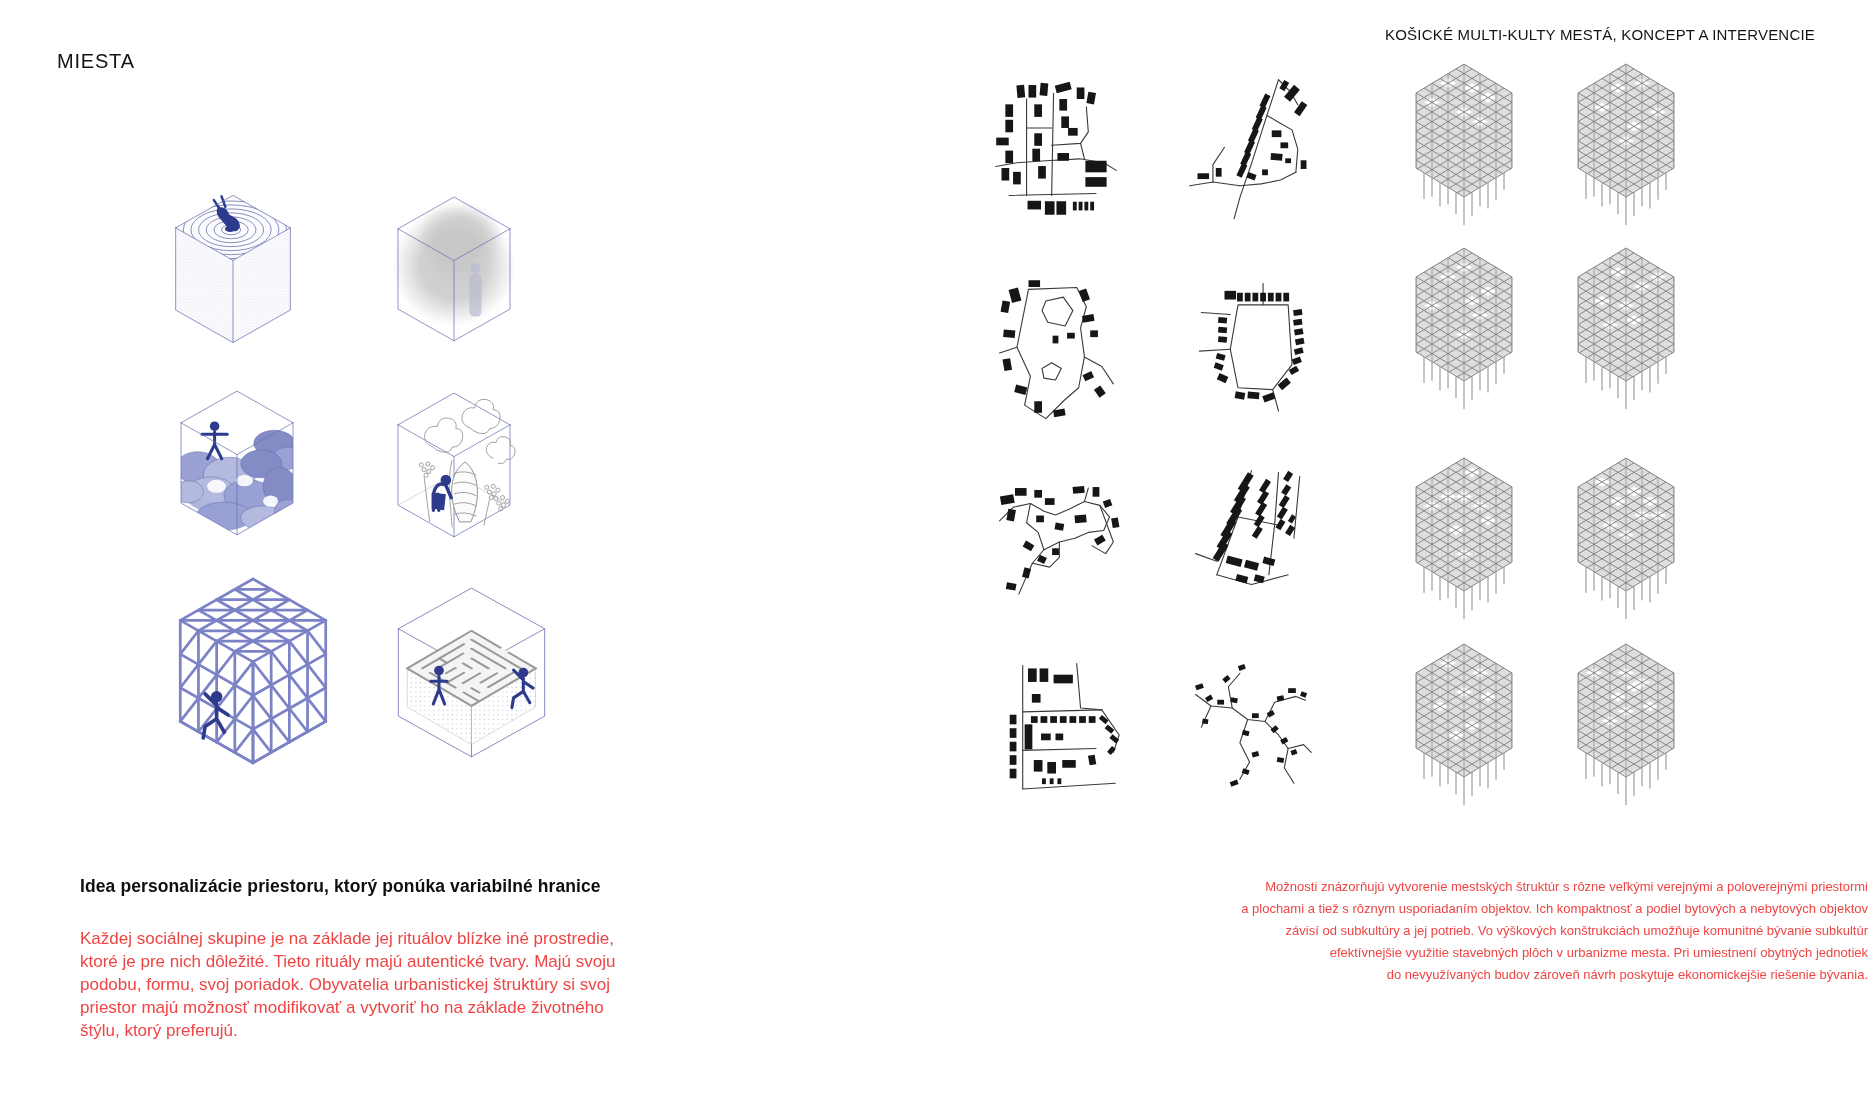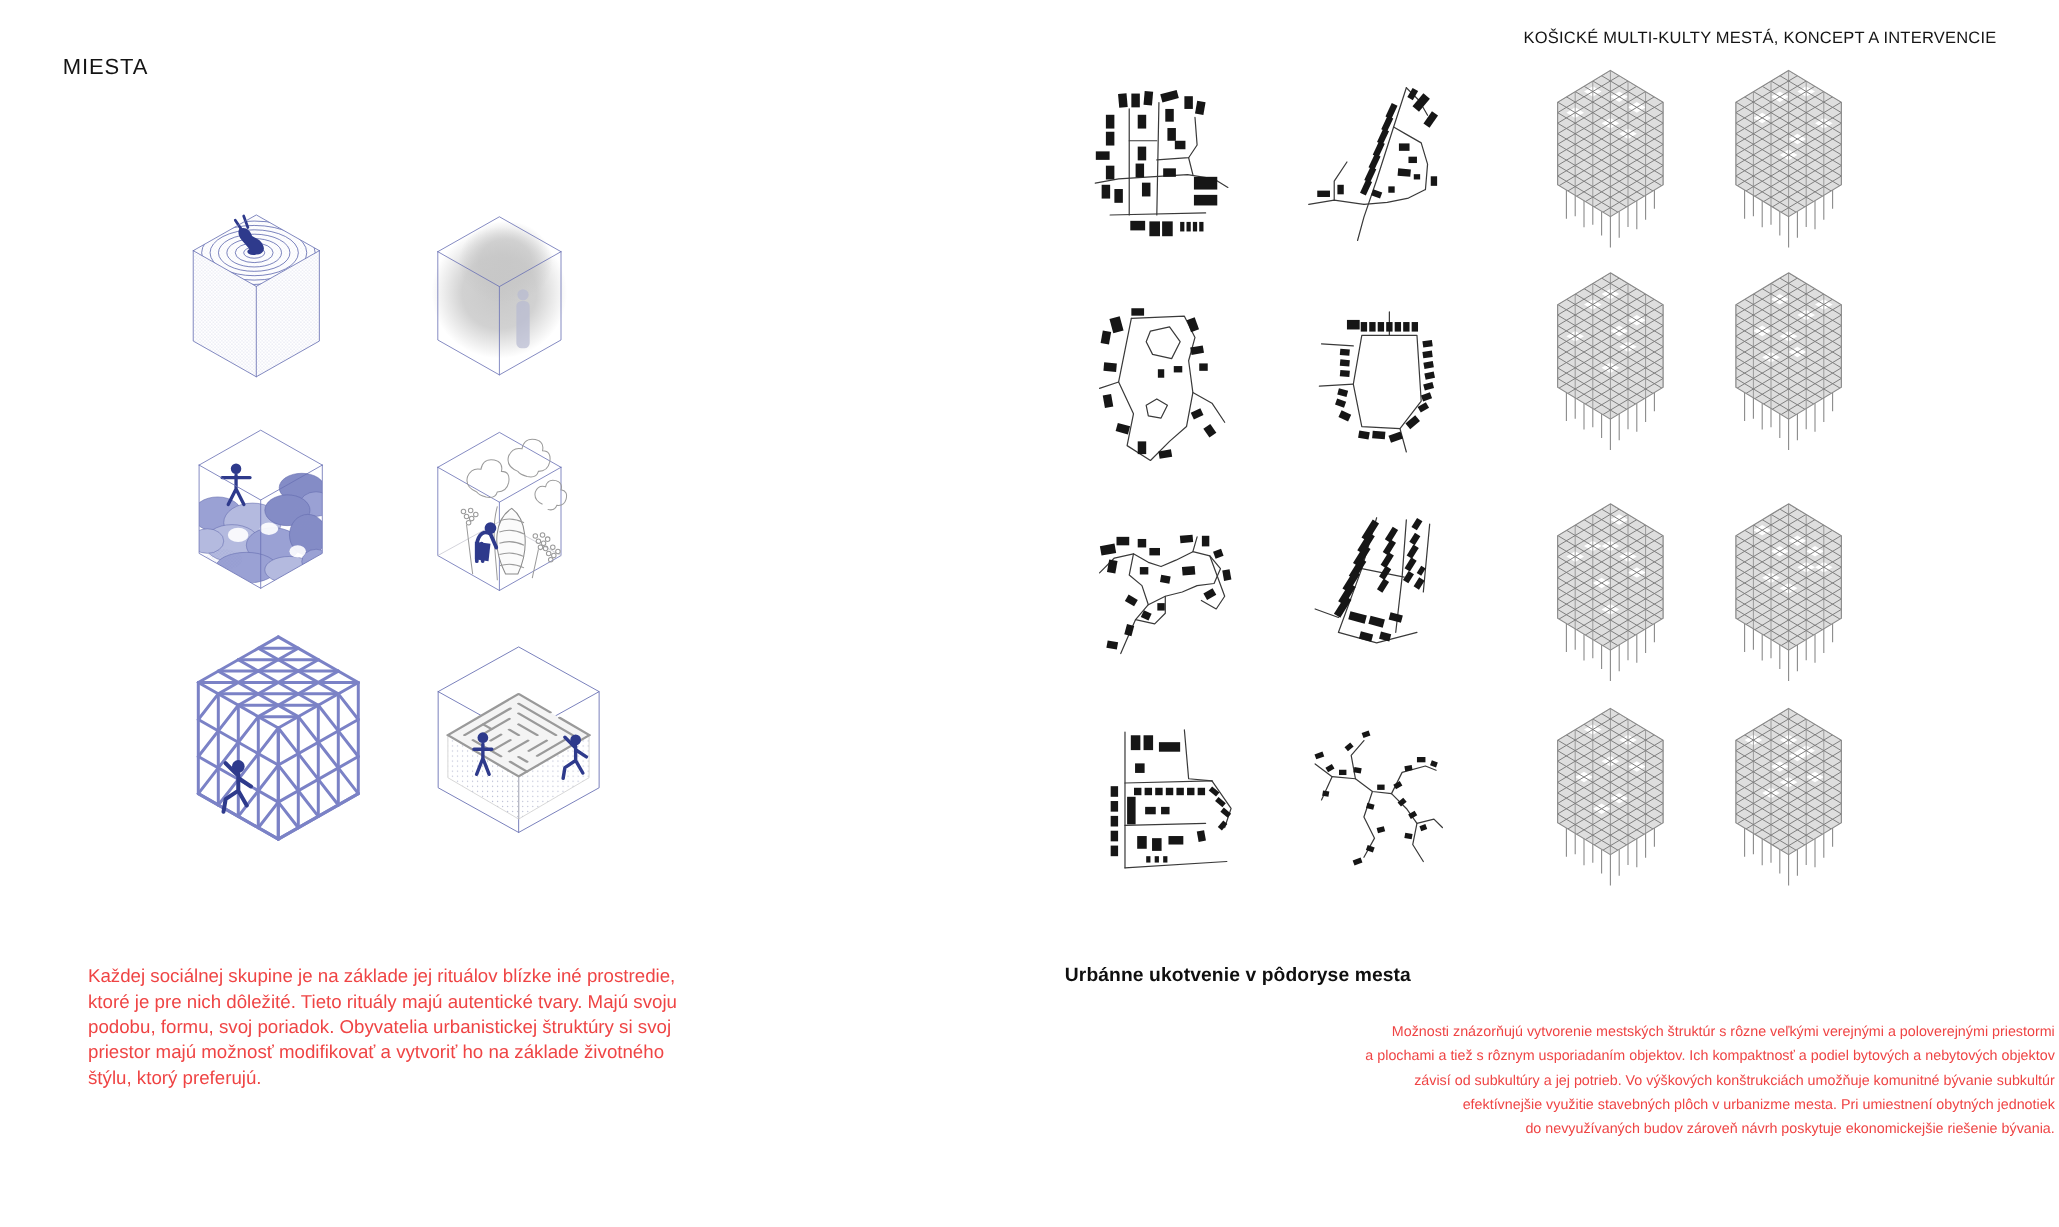--- a/index.html
+++ b/index.html
@@ -1144,28 +1144,28 @@
         <line x1="74" y1="124.496" x2="74" y2="150.49599999999998" stroke="#8a8a8a" stroke-width="1"></line>
         <line x1="34" y1="129.328" x2="34" y2="146.328" stroke="#8a8a8a" stroke-width="1"></line>
         <line x1="66" y1="129.328" x2="66" y2="148.328" stroke="#8a8a8a" stroke-width="1"></line>
         <line x1="42" y1="134.16" x2="42" y2="156.16" stroke="#8a8a8a" stroke-width="1"></line>
         <line x1="58" y1="134.16" x2="58" y2="158.16" stroke="#8a8a8a" stroke-width="1"></line>
         <line x1="50" y1="139" x2="50" y2="167" stroke="#8a8a8a" stroke-width="1"></line>
       </svg>
     </div>
 
   <div class="text-block left-text">
+    <h3>Idea personalizácie priestoru, ktorý ponúka variabilné hranice</h3>
     <p>Každej sociálnej skupine je na základe jej rituálov blízke iné prostredie,
 ktoré je pre nich dôležité. Tieto rituály majú autentické tvary. Majú svoju
 podobu, formu, svoj poriadok. Obyvatelia urbanistickej štruktúry si svoj
 priestor majú možnosť modifikovať a vytvoriť ho na základe životného
 štýlu, ktorý preferujú.</p>
   </div>
 
   <div class="text-block right-text">
-    <h3>Urbánne ukotvenie v pôdoryse mesta</h3>
     <p>Možnosti znázorňujú vytvorenie mestských štruktúr s rôzne veľkými verejnými a poloverejnými priestormi
 a plochami a tiež s rôznym usporiadaním objektov. Ich kompaktnosť a podiel bytových a nebytových objektov
 závisí od subkultúry a jej potrieb. Vo výškových konštrukciách umožňuje komunitné bývanie subkultúr
 efektívnejšie využitie stavebných plôch v urbanizme mesta. Pri umiestnení obytných jednotiek
 do nevyužívaných budov zároveň návrh poskytuje ekonomickejšie riešenie bývania.</p>
   </div>
 </div>
 
 </body></html>

